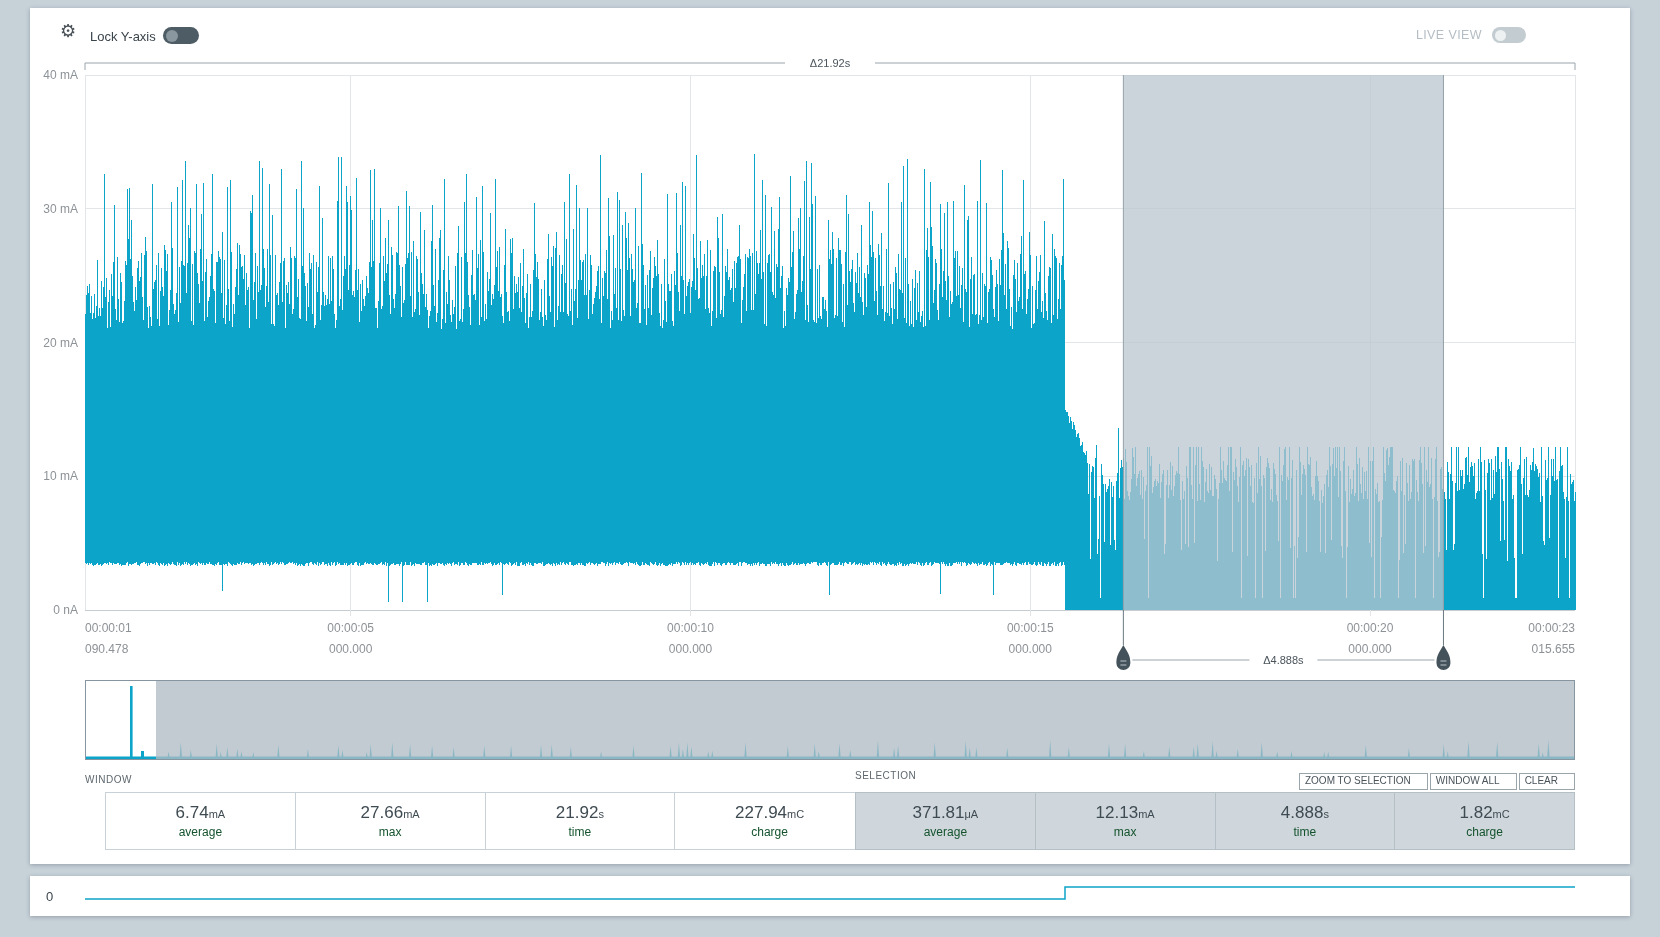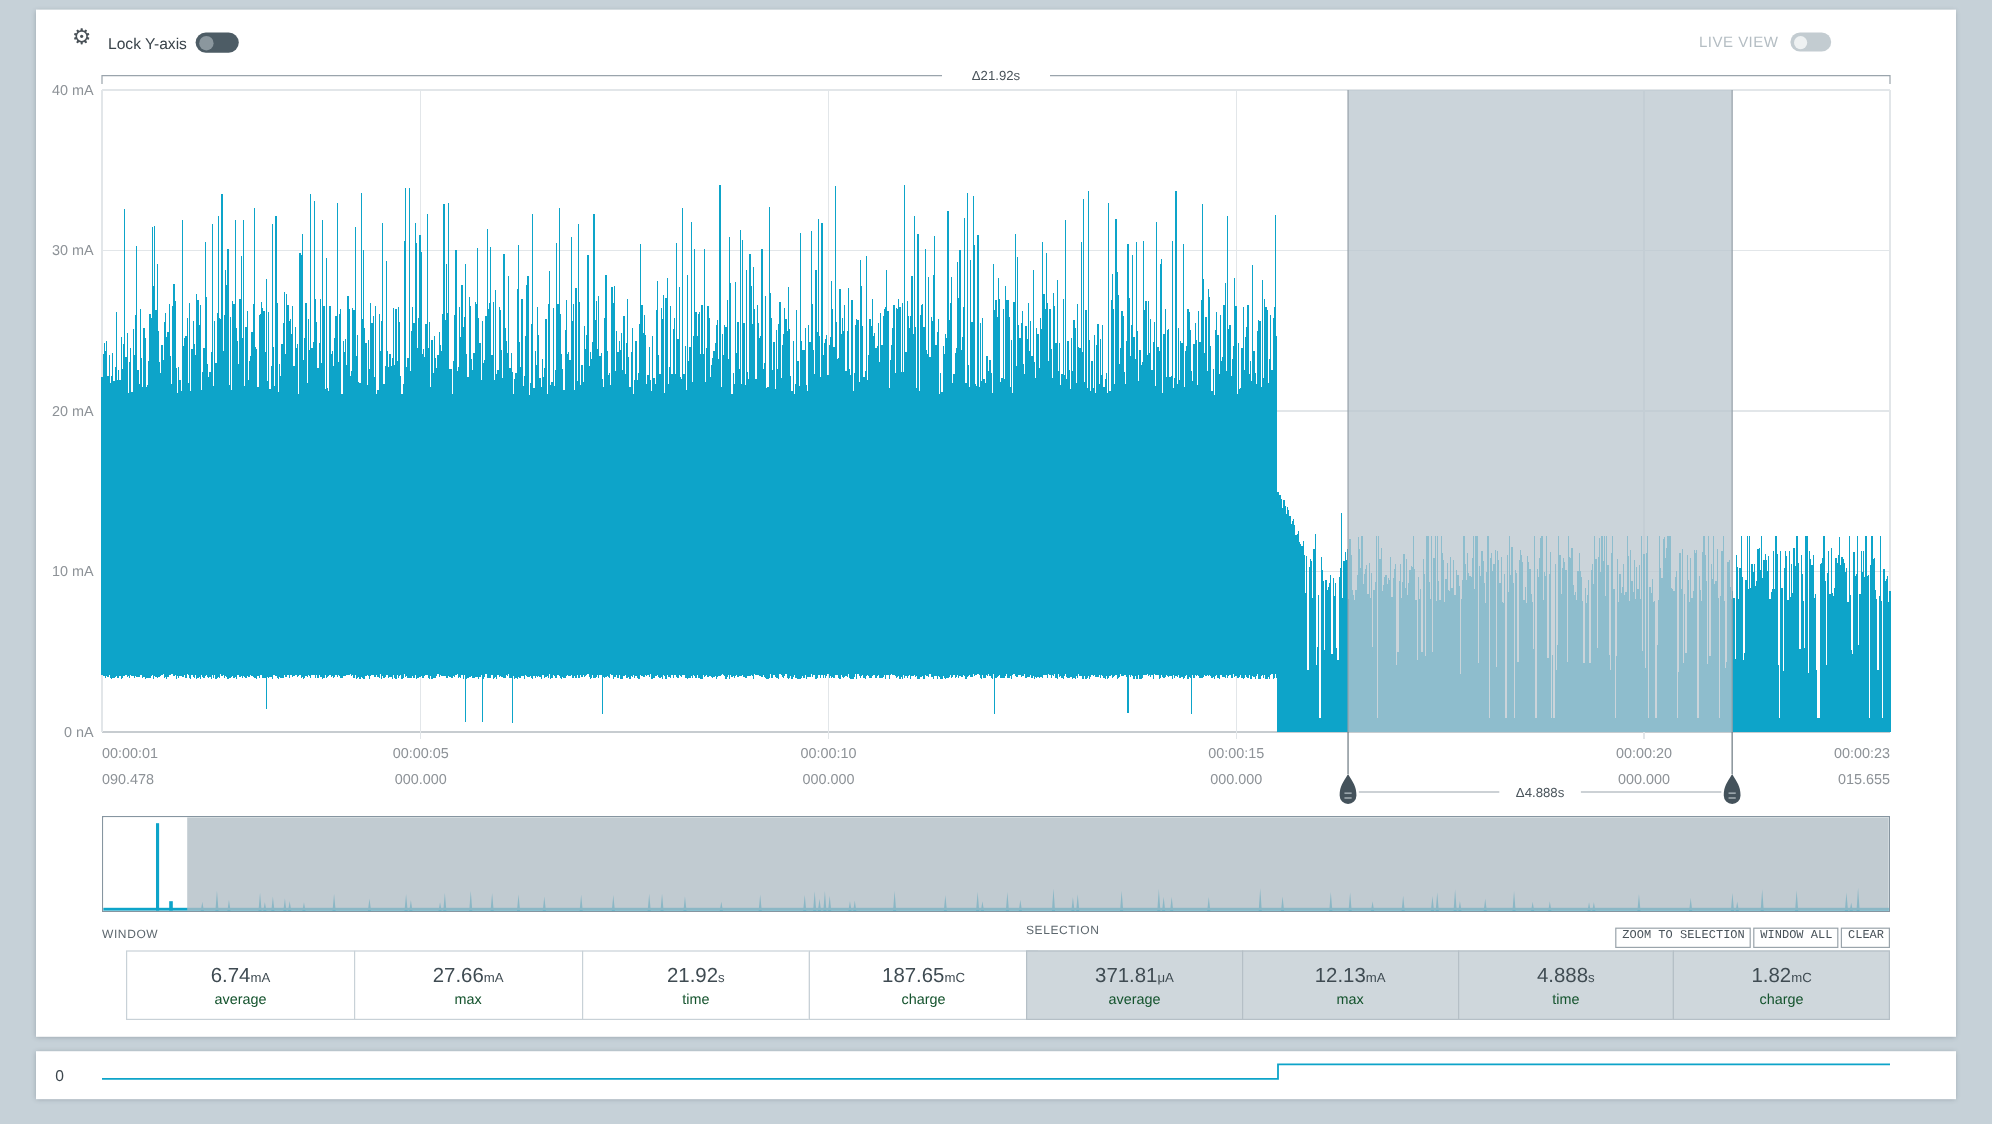--- a/index.html
+++ b/index.html
@@ -53,21 +53,21 @@
   }
   .stat-box:first-child{margin-left:0;}
   .boxes.gray .stat-box{background:#cfd7dc;border-color:#b5bfc6;}
   .stat-value{font-size:17px;color:#3f4b52;line-height:19px;}
   .stat-unit{font-size:11px;color:#3f4b52;}
   .stat-label{font-size:12px;color:#14532d;margin-top:3px;}
   .sel-head{position:absolute;z-index:2;display:flex;align-items:flex-start;}
   .sel-buttons{position:absolute;right:0;bottom:-2px;display:flex;gap:2px;}
   .mini-btn{
     font-size:10px;color:#49535a;border:1px solid #9aa4ab;background:#fff;
-    padding:1px 4px 2px 5px;cursor:pointer;font-family:Liberation Mono, monospace;line-height:12px;
+    padding:1px 16px 2px 5px;cursor:pointer;font-family:Liberation Sans, sans-serif;line-height:12px;
   }
 
   
   .digital-label{position:absolute;left:16px;top:50%;transform:translateY(-50%);font-size:13px;color:#3c464d;}
   #digital-svg{position:absolute;left:55px;top:0;}
 </style>
 </head>
 <body>
 
 <div class="card main-card">
@@ -237,21 +237,21 @@
       </div>
       <div class="stat-box">
         <div><span class="stat-value">27.66</span><span class="stat-unit">mA</span></div>
         <div class="stat-label">max</div>
       </div>
       <div class="stat-box">
         <div><span class="stat-value">21.92</span><span class="stat-unit">s</span></div>
         <div class="stat-label">time</div>
       </div>
       <div class="stat-box">
-        <div><span class="stat-value">187.65</span><span class="stat-unit">mC</span></div>
+        <div><span class="stat-value">227.94</span><span class="stat-unit">mC</span></div>
         <div class="stat-label">charge</div>
       </div>
     </div>
 
   <div class="sel-head" style="left:825px;top:762px;width:720px;height:18px;">
     <span class="stats-title" style="position:static;">SELECTION</span>
     <span class="sel-buttons" id="sel-buttons">
         <button class="mini-btn">ZOOM TO SELECTION</button>
         <button class="mini-btn">WINDOW ALL</button>
         <button class="mini-btn">CLEAR</button>

